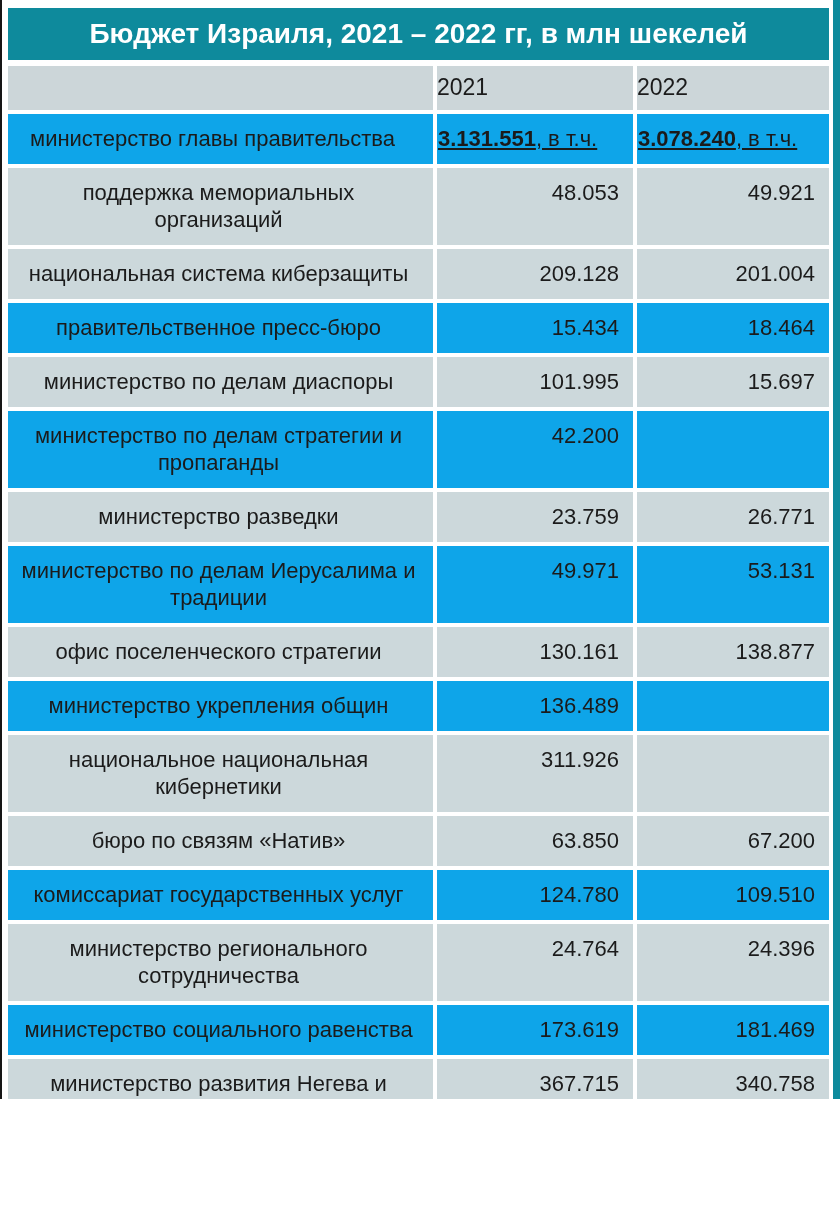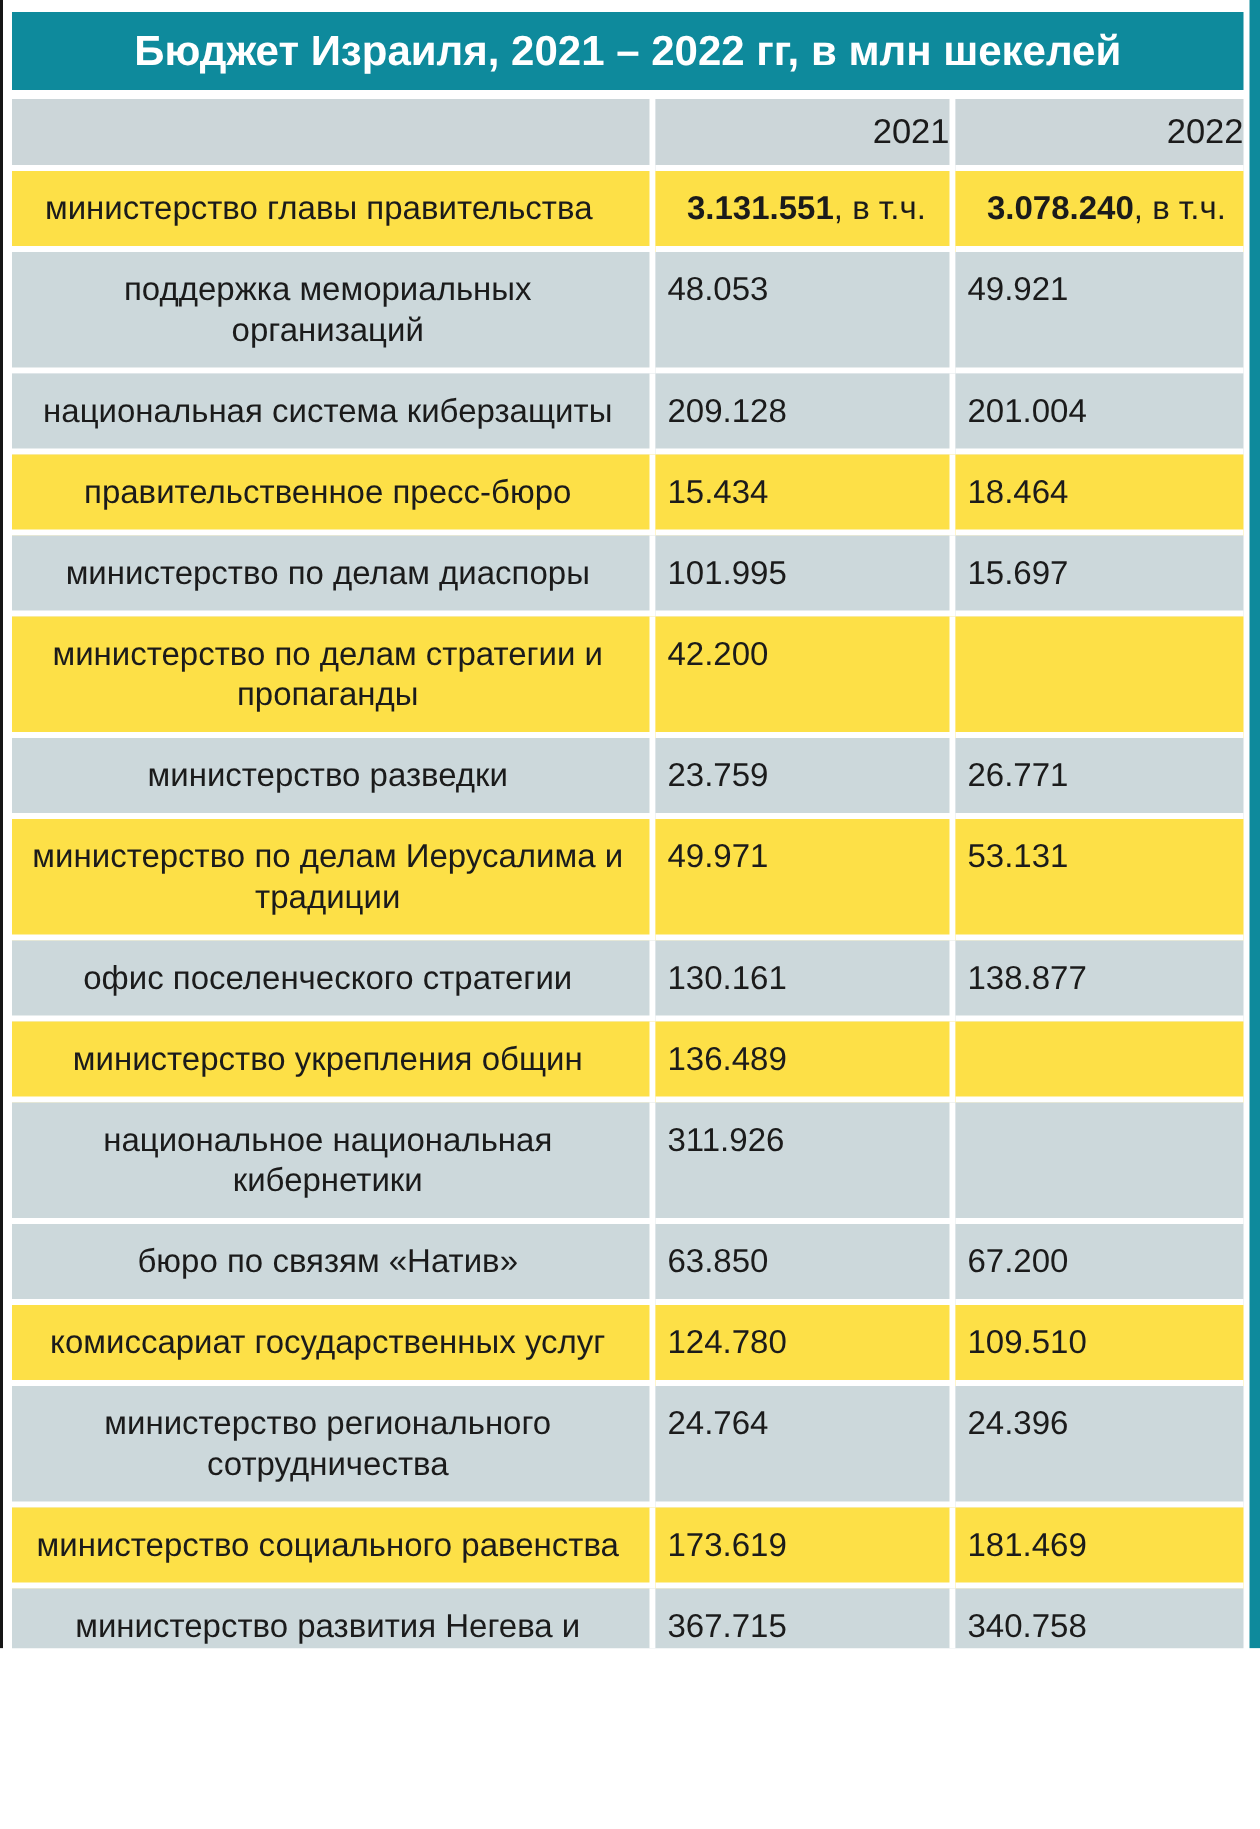--- a/index.html
+++ b/index.html
@@ -60,47 +60,48 @@
     border-bottom: 4px solid #ffffff;
     line-height: 27px;
     overflow: hidden;
   }
   th:not(:last-child), td:not(:last-child) { border-right: 4px solid #ffffff; }
 
   thead th {
     background: #ccd6d9;
     font-weight: normal;
     font-size: 23px;
-    text-align: right;
+    text-align: left;
     padding-top: 8px;
     padding-bottom: 9px;
   }
 
   tbody td { height: 50px; }
-  tr.row-light td { background: #fde047; }
+  tr.row-light td { background: #0ea5e9; }
   tr.row-dark  td { background: #ccd8db; }
 
   td.label-cell {
     text-align: center;
     padding-right: 14px;
     padding-left: 10px;
   }
   td.value-cell {
-    text-align: left;
+    text-align: right;
     padding-right: 14px;
     padding-left: 8px;
     white-space: nowrap;
   }
   tr.row-total td.label-cell {
     text-align: left;
     padding-left: 22px;
   }
   tr.row-total td.value-cell {
     text-align: left;
-    padding-left: 21px;
+    padding-left: 1px;
+    text-decoration: underline;
   }
   .num-bold { font-weight: bold; }
 </style>
 </head>
 <body>
 
 <div class="page">
   <div class="edge-left"></div>
   <div class="edge-right"></div>
 

